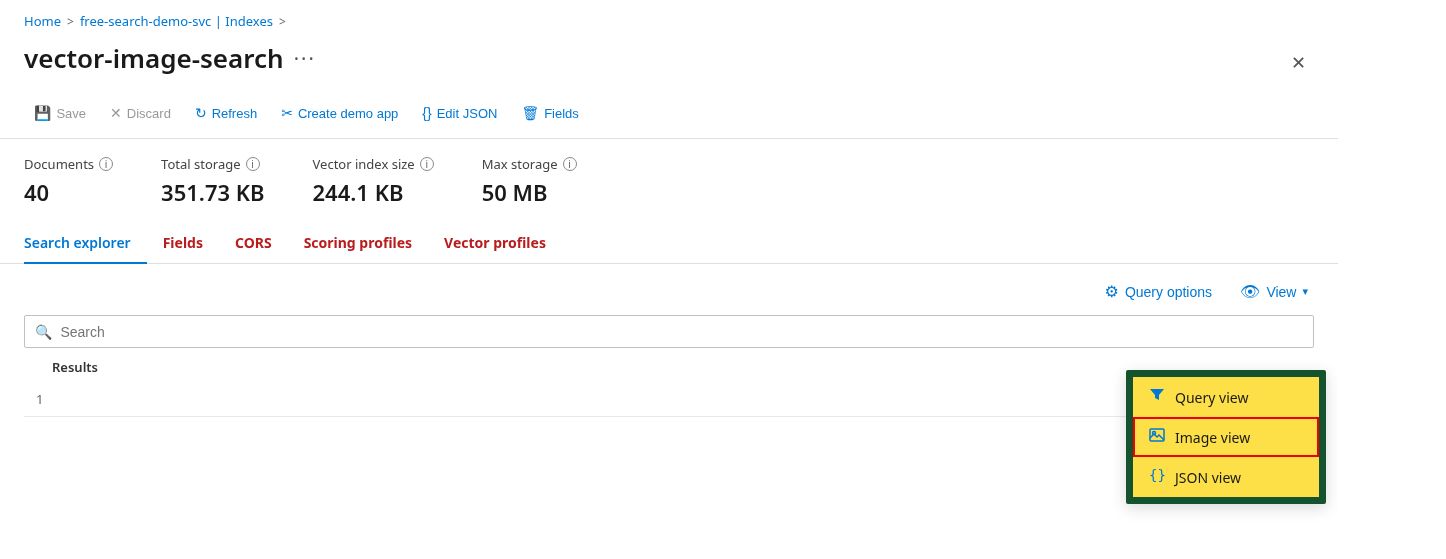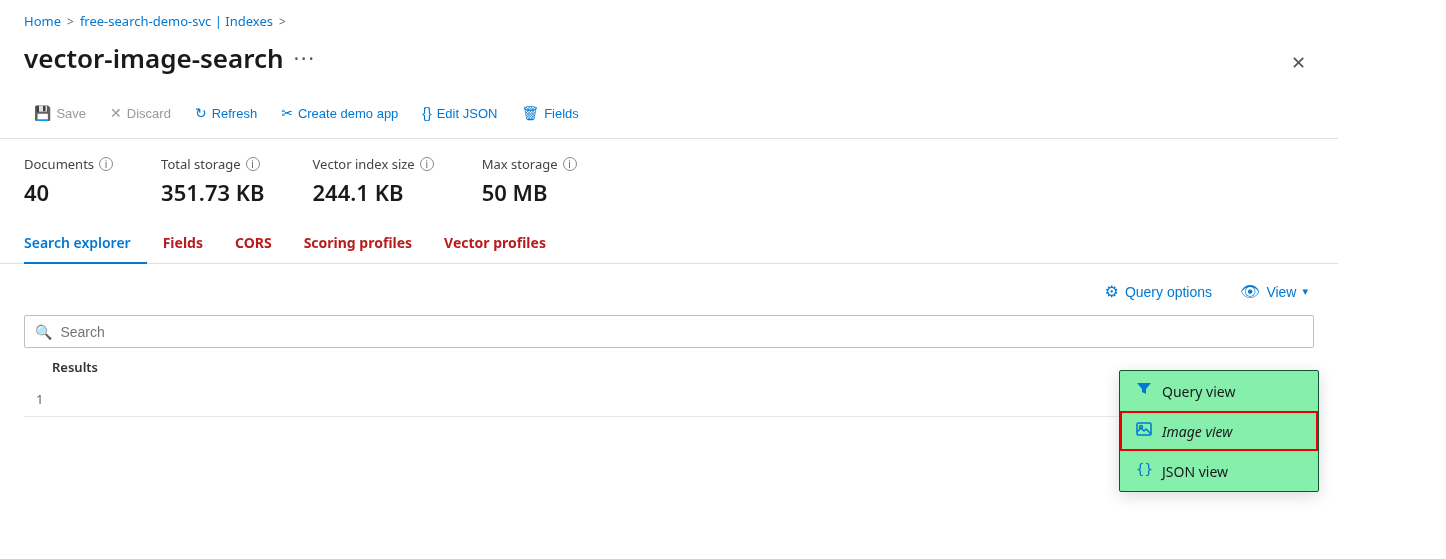--- a/index.html
+++ b/index.html
@@ -232,41 +232,40 @@
     }
     .results-table td:first-child {
       width: 60px;
       color: #666;
     }
 
     
     .dropdown-panel {
       position: absolute;
       top: 370px;
-      right: 19px;
+      right: 12px;
       width: 200px;
-      background: #86efac;
-      border: 1px solid #14532d;
+      background: #fde047;
+      border: 7px solid #14532d;
       box-shadow: 0 4px 16px rgba(0,0,0,0.15);
       border-radius: 2px;
       z-index: 100;
     }
     .dropdown-item {
       display: flex;
       align-items: center;
       gap: 10px;
       padding: 10px 16px;
       cursor: pointer;
       font-size: 14px;
       color: #1a1a1a;
     }
     .dropdown-item.highlighted {
       outline: 2px solid #e00;
       outline-offset: -2px;
-      font-style: italic;
     }
     .dropdown-icon {
       font-size: 15px;
       color: #0078d4;
     }
   </style>
 </head>
 <body>
 
 <div class="page-container">

